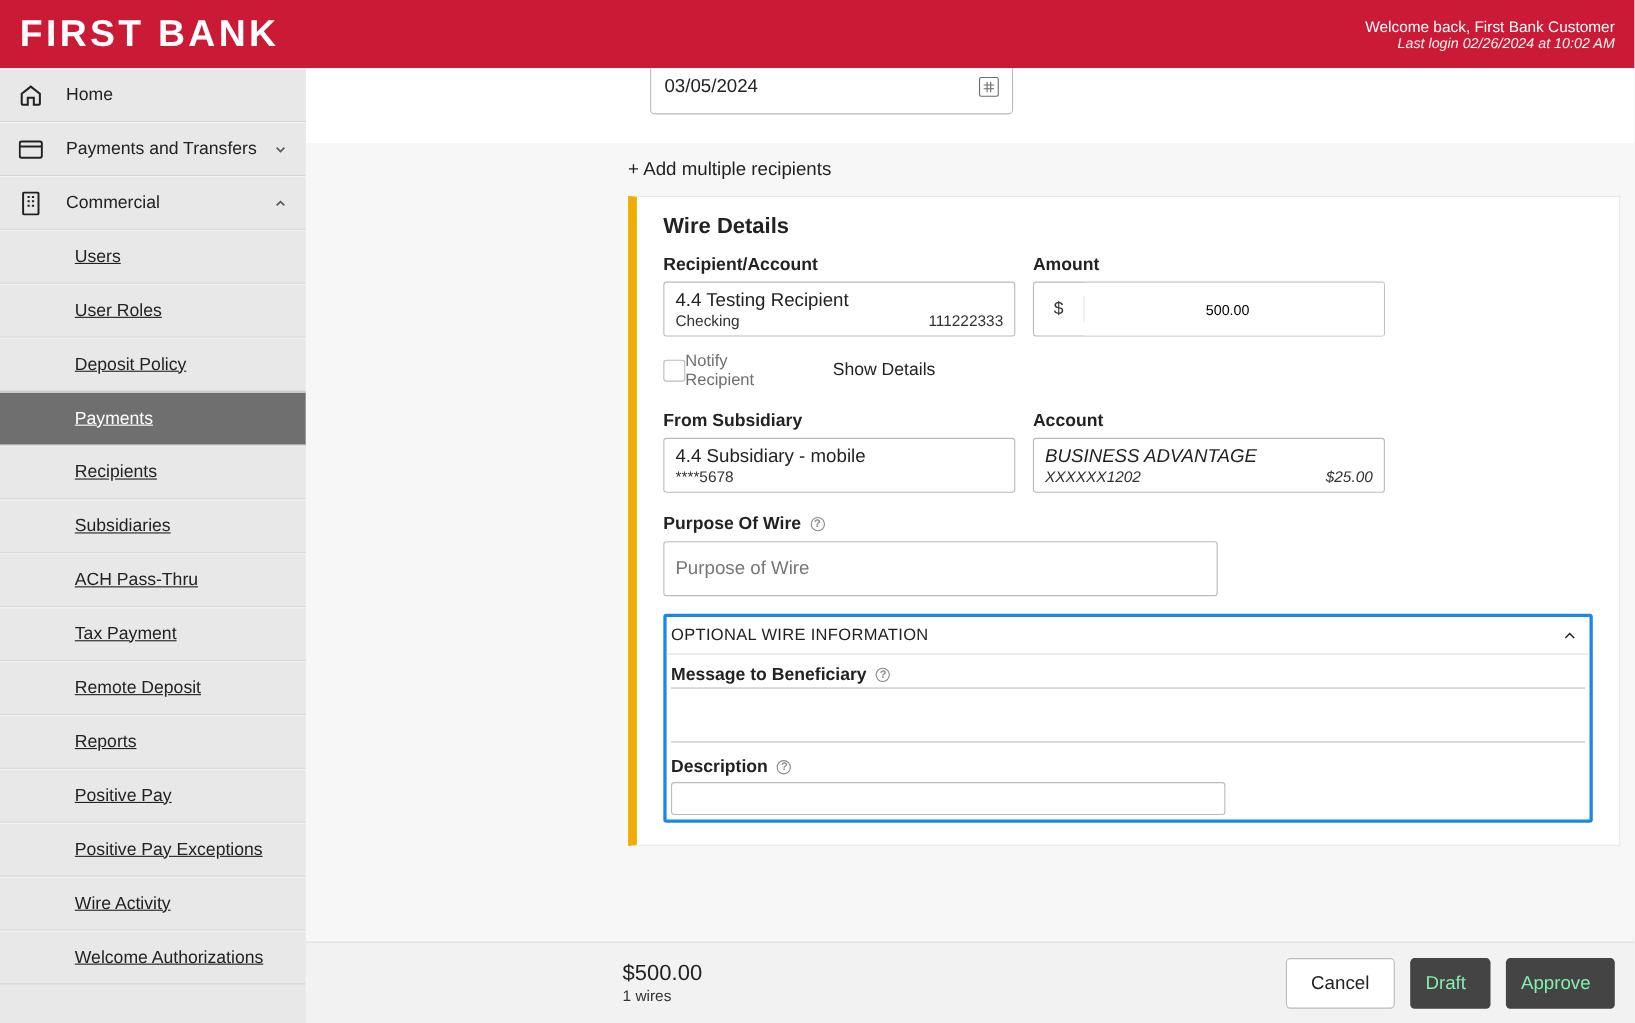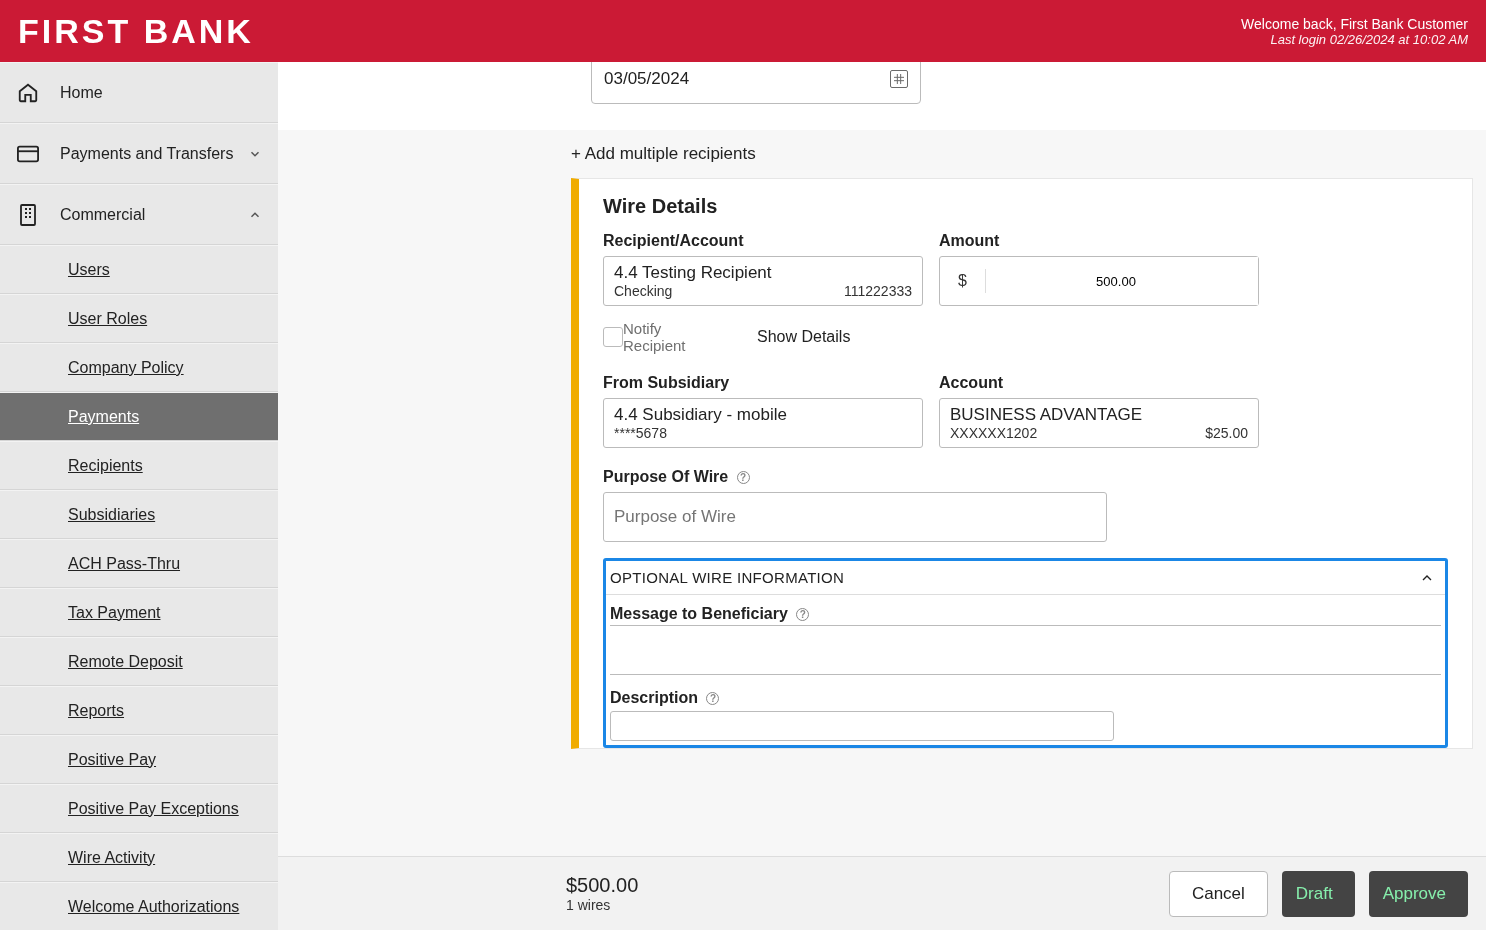--- a/index.html
+++ b/index.html
@@ -3,49 +3,49 @@
 <meta charset="utf-8">
 <style>
   * { box-sizing: border-box; margin: 0; padding: 0; }
   body { font-family: "Helvetica Neue", Arial, sans-serif; background: #f7f7f7; color: #222; width: 1486px; height: 930px; overflow: hidden; }
   .header { background: #cb1a35; color: #fff; height: 62px; display: flex; justify-content: space-between; align-items: center; padding: 0 18px; }
   .logo { font-family: Arial, sans-serif; font-size: 34px; font-weight: 800; letter-spacing: 3px; }
   .welcome { text-align: right; font-size: 14px; }
   .welcome .last-login { font-style: italic; font-size: 13px; opacity: 0.95; }
   .body { display: flex; height: calc(100% - 62px); }
   .sidebar { width: 278px; background: #e8e8e8; overflow-y: auto; }
-  .sidebar-item { display: flex; align-items: center; height: 61px; padding: 0 16px; border-bottom: 1px solid #d5d5d5; border-top: 1px solid #f3f3f3; cursor: pointer; font-size: 16px; color: #222; }
+  .sidebar-item { display: flex; align-items: center; height: 49px; padding: 0 16px; border-bottom: 1px solid #d5d5d5; border-top: 1px solid #f3f3f3; cursor: pointer; font-size: 16px; color: #222; }
   .sidebar-item .icon { width: 24px; height: 24px; margin-right: 20px; display: inline-flex; align-items: center; justify-content: center; color: #222; }
   .sidebar-item .chevron { margin-left: auto; display: inline-flex; }
   .sidebar-sub { display: flex; align-items: center; height: 49px; padding: 0 16px 0 68px; border-bottom: 1px solid #d5d5d5; border-top: 1px solid #f3f3f3; cursor: pointer; font-size: 16px; color: #222; text-decoration: underline; }
   .sidebar-sub.active { background: #6f6f6f; color: #fff; }
   .main { flex: 1; display: flex; flex-direction: column; position: relative; overflow: hidden; }
   .main-scroll { flex: 1; overflow-y: auto; }
   .date-section { background: #fff; padding: 0 0 26px 313px; }
   .date-input { width: 330px; border: 1px solid #bbb; border-radius: 4px; padding: 0 12px; height: 50px; display: flex; align-items: center; justify-content: space-between; font-size: 17px; position: relative; margin-top: -8px; }
   .date-input .cal-icon { width: 18px; height: 18px; border: 1.5px solid #6b6b6b; border-radius: 2px; display: inline-flex; align-items: center; justify-content: center; }
   .add-recip { background: #f7f7f7; padding: 14px 0 14px 293px; font-size: 17px; color: #222; }
-  .wire-card { background: #fff; margin: 0 13px 0 293px; border: 1px solid #e6e6e6; border-left: 8px solid #f0ac00; padding: 16px 24px 0 24px; }
+  .wire-card { background: #fff; margin: 0 13px 0 293px; border: 1px solid #e6e6e6; border-left: 8px solid #f0ac00; padding: 16px 24px 20px 24px; }
   .wire-title { font-size: 20px; font-weight: 700; margin-bottom: 14px; }
   .row { display: flex; gap: 16px; }
   .fld { display: flex; flex-direction: column; }
   .fld-label { font-size: 16px; font-weight: 700; margin-bottom: 6px; }
   .field-box { border: 1px solid #bbb; border-radius: 3px; padding: 6px 10px; font-size: 17px; }
   .recipient-box { width: 320px; height: 50px; display: flex; flex-direction: column; justify-content: center; }
   .recipient-box .line2 { display: flex; justify-content: space-between; font-size: 14px; color: #333; }
   .amount-wrap { width: 320px; height: 50px; border: 1px solid #bbb; border-radius: 3px; display: flex; align-items: center; }
   .amount-wrap .dollar { width: 46px; text-align: center; font-size: 16px; border-right: 1px solid #ddd; color: #333; height: 50%; display: flex; align-items:center; justify-content:center;}
   .amount-wrap input { flex:1; border:none; outline:none; text-align:center; padding-right: 12px; font-size:13px; height: 100%; }
   .notify-row { display: flex; align-items:center; margin-top: 14px; }
   .notify-row .cbx { width: 20px; height: 20px; border: 1px solid #bbb; border-radius: 3px; }
   .notify-row .notify-label { font-size: 15px; color: #6f6f6f; width: 80px; }
   .notify-row .showd { font-size: 16px; color: #222; margin-left: 54px; }
   .subsidiary-box { width: 320px; height: 50px; display: flex; flex-direction: column; justify-content:center; }
   .sub-line2 { font-size: 14px; color: #333; }
-  .account-box { width: 320px; height: 50px; display: flex; flex-direction: column; justify-content:space-between; }
+  .account-box { width: 320px; height: 50px; display: flex; flex-direction: column; justify-content:space-between;font-style:italic; }
   .account-box .line2 { display:flex; justify-content: space-between; font-size:14px; color:#333; }
   .purpose-input { width: 504px; height: 50px; border: 1px solid #bbb; border-radius: 3px; padding: 0 10px; font-size:17px; }
   .q-icon { display: inline-block; width: 13px;height:13px;border:1px solid #888;border-radius:50%;font-size:10px;text-align:center;line-height:12px;color:#888;vertical-align:middle;margin-left:4px;}
   .optional-panel { border: 3px solid #1b87e6; border-radius: 3px; margin-top: 16px; padding-bottom: 4px; background:#fff; }
   .optional-header { display: flex; align-items:center; justify-content: space-between; padding: 8px 10px 8px 4px; border-bottom: 1px solid #ddd; font-size: 15px; letter-spacing: 0.3px; }
   .optional-body { padding: 10px 4px 0 4px; }
   .msg-label { font-size:16px; font-weight:700; }
   .msg-input { width: 100%; height:50px; border: 1px solid #bbb; border-left:none;border-right:none; padding: 0 4px; font-size:16px; outline:none; margin-top:2px;}
   .desc-input { width: 504px; height:30px; border: 1px solid #bbb; border-radius:3px; outline:none; margin-top:4px; padding: 0 8px; font-size:16px;}
   .footer-bar { height: 74px; background: #f2f2f2; border-top: 1px solid #ddd; display:flex; align-items:center; justify-content:space-between; padding: 0 18px 0 288px; }
@@ -112,21 +112,21 @@
           </svg>
       </span>
     </div>
     <div class="sidebar-sub">
         <span>Users</span>
       </div>
     <div class="sidebar-sub">
         <span>User Roles</span>
       </div>
     <div class="sidebar-sub">
-        <span>Company Policy</span>
+        <span>Deposit Policy</span>
       </div>
     <div class="sidebar-sub active">
         <span>Payments</span>
       </div>
     <div class="sidebar-sub">
         <span>Recipients</span>
       </div>
     <div class="sidebar-sub">
         <span>Subsidiaries</span>
       </div>

